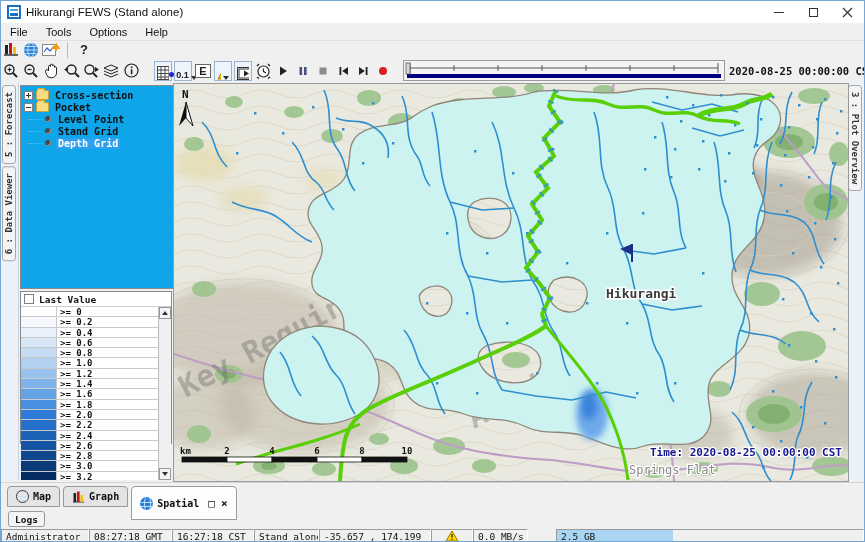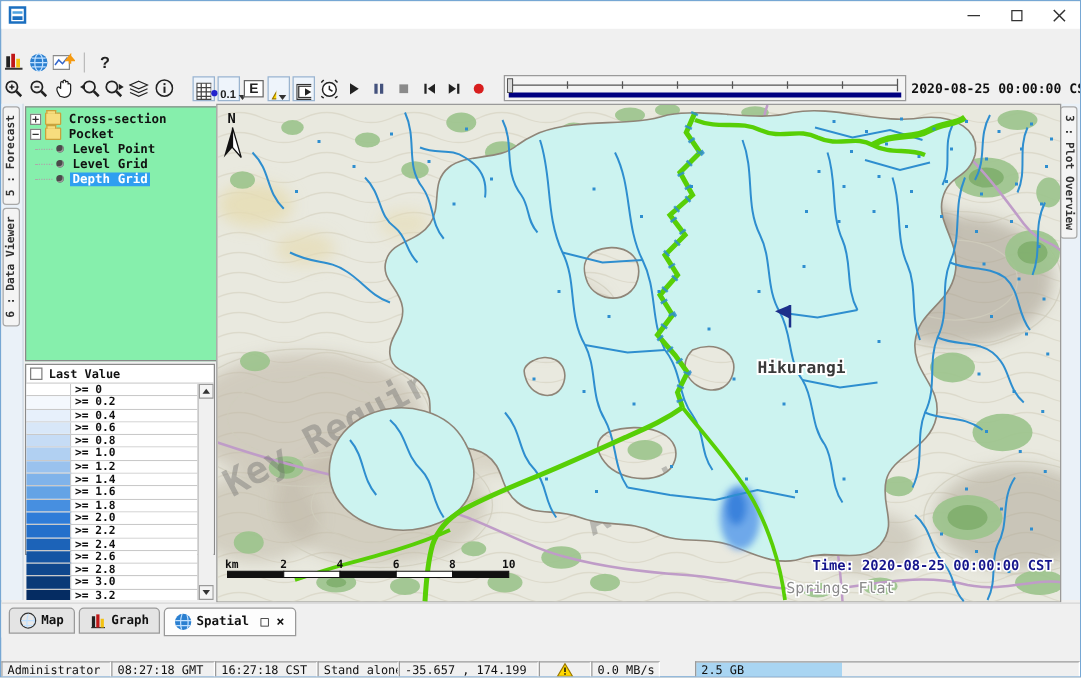--- a/index.html
+++ b/index.html
@@ -40,21 +40,21 @@
   .vstrip { position:absolute; top:82px; bottom:61px; width:18px; background:#eaf1f8; }
   .vstrip.left { left:0; border-right:1px solid #c8d4e0; }
   .vstrip.right { right:0; border-left:1px solid #c8d4e0; }
   .vtab { font-family:"DejaVu Sans Mono", monospace; font-size:9px; font-weight:bold; color:#333;
           background:#f4f4f4; border:1px solid #a8a8a8; border-radius:3px; padding:6px 1px; margin:2px 1px;
           display:flex; align-items:center; justify-content:center; }
   .vtab.up { writing-mode:vertical-rl; transform:rotate(180deg); }
   .vtab.down { writing-mode:vertical-rl; }
   
   .left-panel { position:absolute; left:18px; top:82px; width:154px; height:399px; background:#f0f0f0; }
-  .tree-box { position:absolute; left:1px; top:2px; width:172px; height:204px; background:#86efac; border:1px solid #8a8a8a; overflow:hidden; }
+  .tree-box { position:absolute; left:1px; top:2px; width:172px; height:204px; background:#0ea5e9; border:1px solid #8a8a8a; overflow:hidden; }
   .tree { font-family:"DejaVu Sans Mono", monospace; font-size:10px; font-weight:bold; color:#111; padding:3px 0 0 3px; position:relative; }
   .tree-row { display:flex; align-items:center; height:12px; white-space:nowrap; }
   .toggle { width:9px; height:9px; border:1px solid #848484; background:#fff; position:relative; margin-right:3px; flex:none; }
   .toggle::before { content:""; position:absolute; left:1px; right:1px; top:3px; height:1px; background:#333; }
   .toggle.plus::after { content:""; position:absolute; top:1px; bottom:1px; left:3px; width:1px; background:#333; }
   .folder { width:13px; height:10px; background:#f7dd7e; border:1px solid #c8a23c; border-radius:1px; position:relative; margin-right:4px; flex:none; }
   .folder::before { content:""; position:absolute; top:-3px; left:0; width:6px; height:2px; background:#f7dd7e; border:1px solid #c8a23c; border-bottom:none; }
   .bullet { width:6px; height:6px; border-radius:50%; background:#4a4a4a; box-shadow:inset -1px -1px 0 #9a9a9a; margin:0 5px 0 2px; flex:none; }
   .leaf-indent { width:14px; flex:none; border-bottom:1px dotted #aaa; height:1px; margin-left:4px; margin-right:1px; }
   .tree-label { padding:0 2px; }
@@ -74,21 +74,21 @@
   .legend-scroll { position:absolute; right:0; top:0; bottom:0; width:13px; background:#f0f0f0; border-left:1px solid #bbb; }
   .sbtn { position:absolute; left:0; right:0; height:12px; background:#f4f4f4; border:1px solid #9a9a9a; display:flex; align-items:center; justify-content:center; }
   .sbtn.up { top:0; } .sbtn.down { bottom:0; }
   .tri-up { width:0; height:0; border-left:3px solid transparent; border-right:3px solid transparent; border-bottom:4px solid #333; }
   .tri-down { width:0; height:0; border-left:3px solid transparent; border-right:3px solid transparent; border-top:4px solid #333; }
   
   .map-wrap { position:absolute; left:172px; top:82px; width:676px; height:399px; border:1px solid #9a9a9a; background:#e9e9df; overflow:hidden; }
   
   .bottom-tabs { position:absolute; left:0; top:481px; width:100%; height:28px; background:#f0f0f0; border-top:1px solid #d5d5d5; display:flex; align-items:flex-start; padding:3px 0 0 6px; }
   .btab { display:flex; align-items:center; gap:4px; height:21px; padding:0 8px; border:1px solid #9a9a9a; border-radius:4px 4px 0 0; background:#e4e4e4; margin-right:3px; font-family:"DejaVu Sans Mono", monospace; font-size:10px; font-weight:bold; color:#111; }
-  .btab.active { background:#fdfdfd; height:23px; }
+  .btab.active { background:#fdfdfd; height:34px; }
   .btab .wm-glyph { font-size:11px; font-weight:bold; margin-left:5px; }
   .logs-row { position:absolute; left:0; top:509px; width:100%; height:19px; }
   .logs-btn { position:absolute; left:7px; top:1px; height:16px; padding:0 6px; border:1px solid #9a9a9a; border-radius:3px; background:#f4f4f4; font-family:"DejaVu Sans Mono", monospace; font-size:9.5px; font-weight:bold; color:#111; display:flex; align-items:center; }
   
   .statusbar { position:absolute; left:0; top:528px; width:100%; height:14px; display:flex; font-family:"DejaVu Sans Mono", monospace; font-size:9.5px; color:#111; }
   .scell { border:1px solid; border-color:#9a9a9a #fff #fff #9a9a9a; background:#f0f0f0; padding:0 4px; display:flex; align-items:center; white-space:nowrap; overflow:hidden; }
   .scell.mem { background:linear-gradient(90deg,#a9d5f2 0 38%, #f0f0f0 38%);margin-left:28px; }
   .scell.warn { justify-content:center; }
   
   .mini-globe { width:13px; height:13px; border-radius:50%; background:#2a7fd0; position:relative; overflow:hidden; flex:none; }
@@ -96,35 +96,42 @@
   .mini-globe::after { content:""; position:absolute; left:-2px; top:5px; width:16px; height:3px; border-top:1px solid #bfe0ff; border-bottom:1px solid #bfe0ff; }
   svg text { font-family:"DejaVu Sans Mono", monospace; }
 </style>
 </head>
 <body>
 
 <div id="app">
 
   <div class="titlebar">
     <div class="app-icon"></div>
+    <div class="title-text">Hikurangi FEWS  (Stand alone)</div>
     <div class="winbtns">
       <div class="winbtn">
           <div class="glyph-min"></div>
         </div>
       <div class="winbtn">
           <div class="glyph-max"></div>
         </div>
       <div class="winbtn">
         <svg width="11" height="11">
             <path d="M1,1 L10,10 M10,1 L1,10" stroke="#333" stroke-width="1.2"></path>
           </svg>
       </div>
     </div>
   </div>
 
+  <div class="menubar">
+    <div class="menu-item">File</div>
+    <div class="menu-item">Tools</div>
+    <div class="menu-item">Options</div>
+    <div class="menu-item">Help</div>
+  </div>
 
   <div class="toolbar1">
     <div class="tbtn">
       <svg width="16" height="15">
         <path d="M1,13 h14" stroke="#333" stroke-width="1.5"></path>
         <rect x="2" y="3" width="3" height="9" fill="#222"></rect>
         <rect x="6" y="1" width="3" height="11" fill="#c01818"></rect>
         <rect x="10" y="5" width="3" height="7" fill="#f3c211"></rect>
       </svg>
     </div>
@@ -302,21 +309,21 @@
           <span class="tree-label">Pocket</span>
         </div>
         <div class="tree-row">
           <div class="leaf-indent"></div>
           <div class="bullet"></div>
           <span class="tree-label">Level Point</span>
         </div>
         <div class="tree-row">
           <div class="leaf-indent"></div>
           <div class="bullet"></div>
-          <span class="tree-label">Level Grid</span>
+          <span class="tree-label">Stand Grid</span>
         </div>
         <div class="tree-row">
           <div class="leaf-indent"></div>
           <div class="bullet"></div>
           <span class="tree-label selected">Depth Grid</span>
         </div>
       </div>
       <div class="tree-scroll">
           <div class="thumb"></div>
         </div>
@@ -635,20 +642,23 @@
       <span>Graph</span>
     </div>
     <div class="btab active">
       <div class="mini-globe"></div>
       <span>Spatial</span>
       <span class="wm-glyph">□</span>
       <span class="wm-glyph" style="margin-left:2px;">×</span>
     </div>
   </div>
 
+  <div class="logs-row">
+    <div class="logs-btn">Logs</div>
+  </div>
 
   <div class="statusbar">
     <div class="scell" style="width:88px;">Administrator</div>
     <div class="scell" style="width:83px;">08:27:18 GMT</div>
     <div class="scell" style="width:82px;">16:27:18 CST</div>
     <div class="scell" style="width:65px;">Stand alone</div>
     <div class="scell" style="width:112px;">-35.657 , 174.199</div>
     <div class="scell warn" style="width:42px;">
       <svg width="14" height="12">
           <path d="M7,1 L13,11 H1 Z" fill="#ffd800" stroke="#9a7700"></path>

